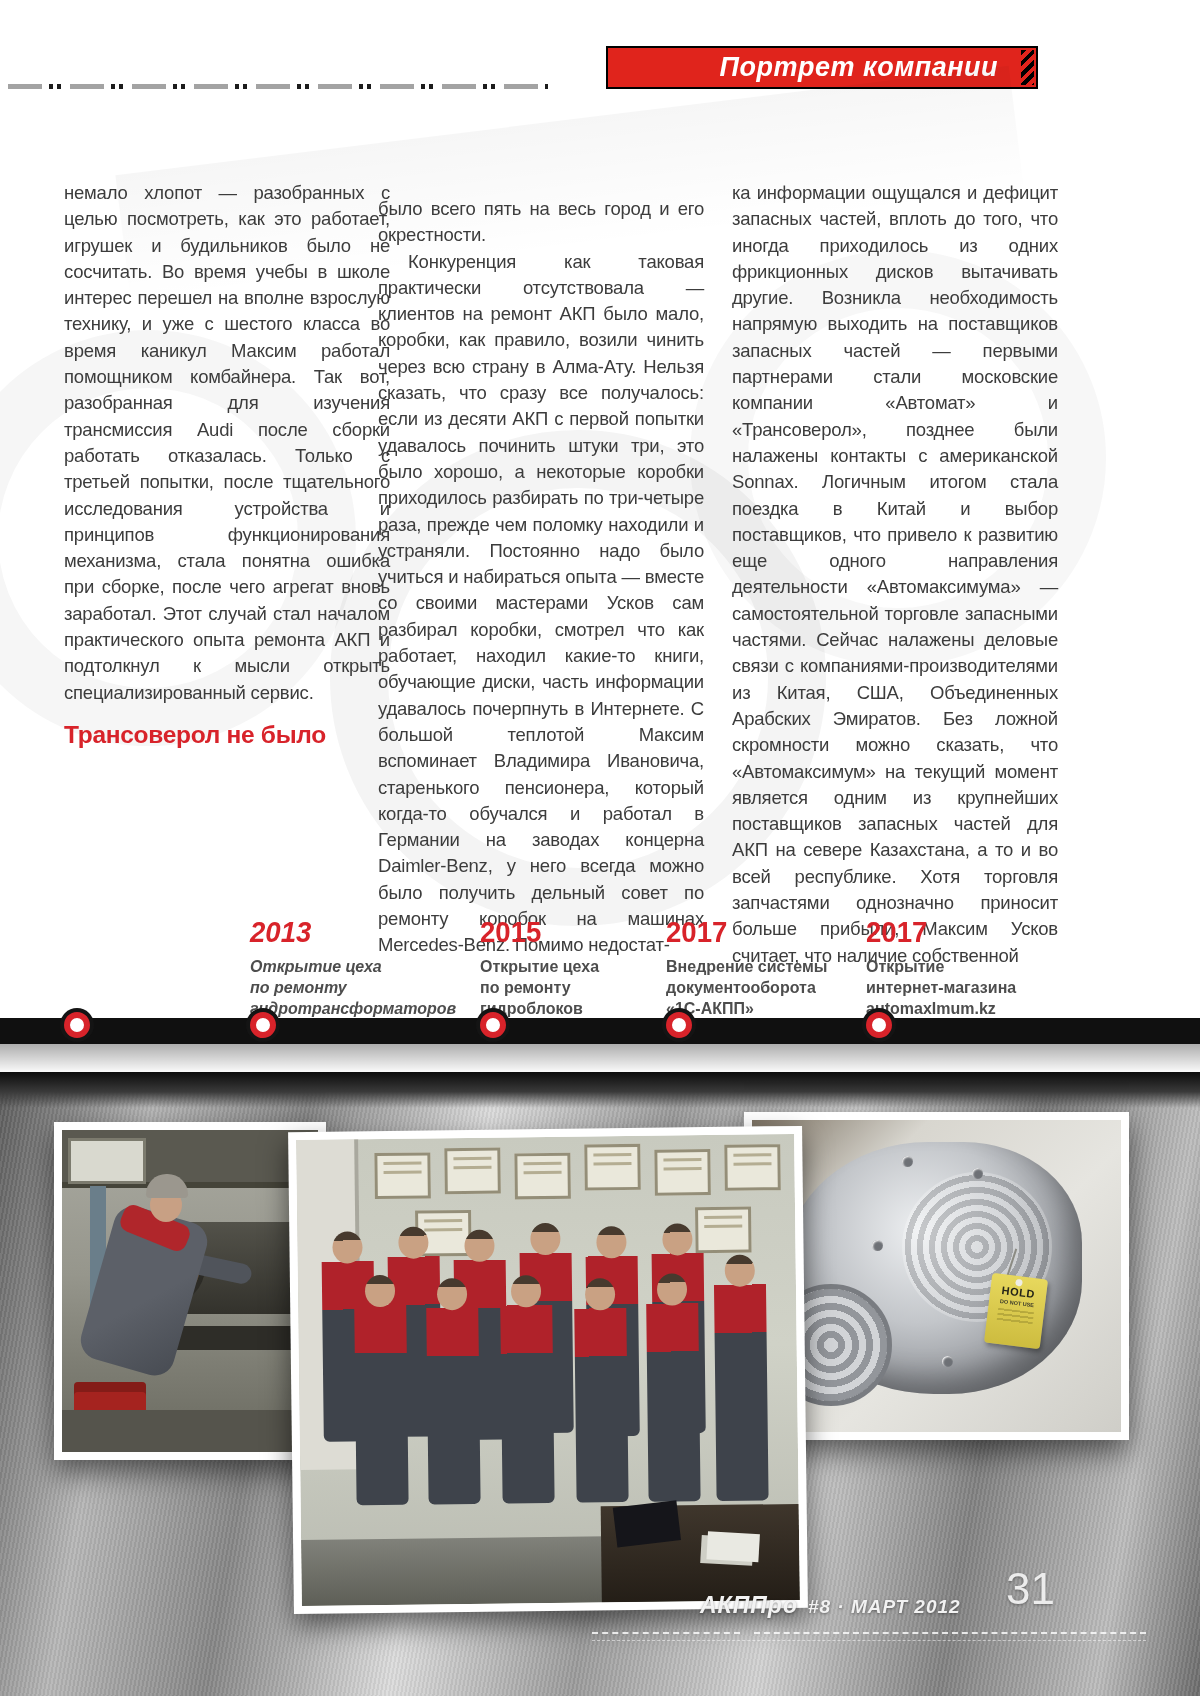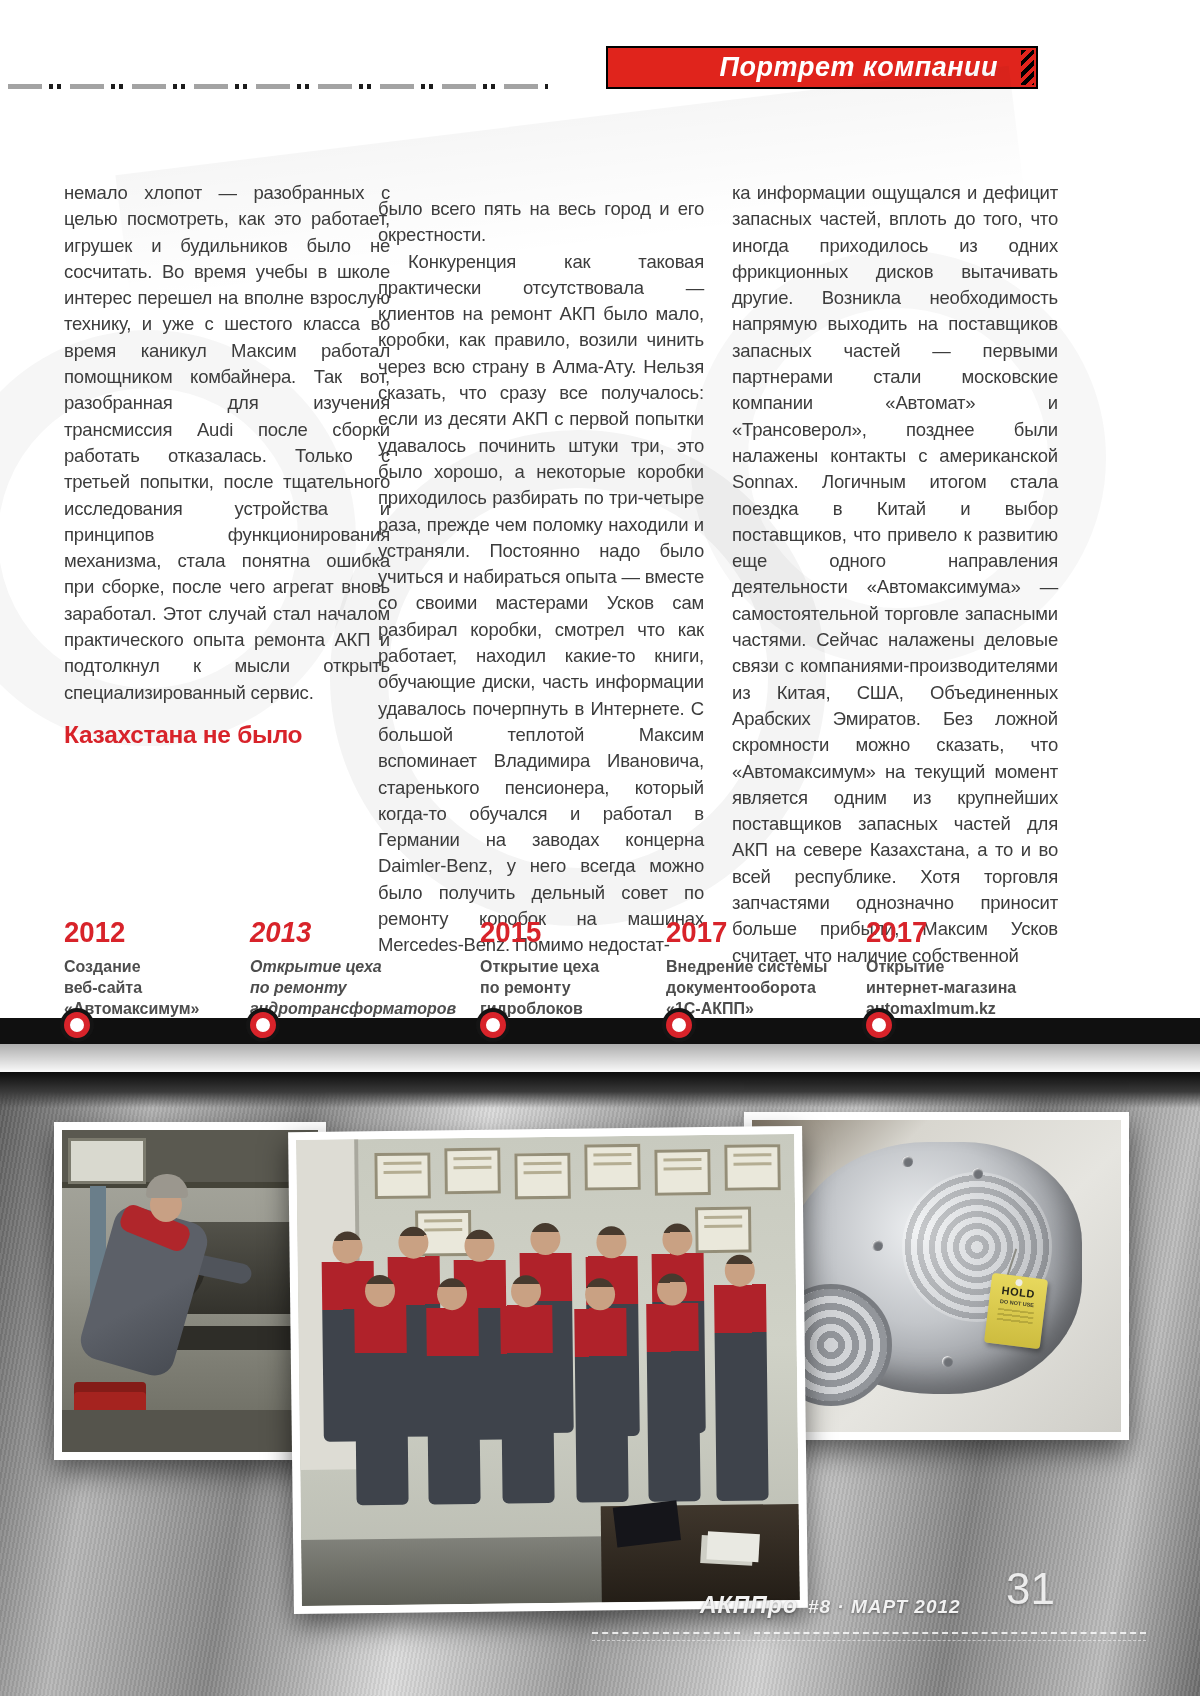--- a/index.html
+++ b/index.html
@@ -155,38 +155,32 @@
 
   <div class="wm">
     <i class="w1"></i>
       <i class="w2"></i>
       <i class="w3"></i>
       <i class="w4"></i>
   </div>
 
   <div class="col col-1">
     <p>немало хлопот — разобранных с целью посмотреть, как это работает, игрушек и будильников было не сосчитать. Во время учебы в школе интерес перешел на вполне взрослую технику, и уже с шестого класса во время каникул Максим работал помощником комбайнера. Так вот, разобранная для изучения трансмиссия Audi после сборки работать отказалась. Только с третьей попытки, после тщательного исследования устройства и принципов функционирования механизма, стала понятна ошибка при сборке, после чего агрегат вновь заработал. Этот случай стал началом практического опыта ремонта АКП и подтолкнул к мысли открыть специализированный сервис.</p>
-    <h2 class="subhead">Казахстана не было</h2>
+    <h2 class="subhead">Трансоверол не было</h2>
   </div>
 
   <div class="col col-2">
     <p>было всего пять на весь город и его окрестности.</p>
     <p class="indent">Конкуренция как таковая практически отсутствовала — клиентов на ремонт АКП было мало, коробки, как правило, возили чинить через всю страну в Алма-Ату. Нельзя сказать, что сразу все получалось: если из десяти АКП с первой попытки удавалось починить штуки три, это было хорошо, а некоторые коробки приходилось разбирать по три-четыре раза, прежде чем поломку находили и устраняли. Постоянно надо было учиться и набираться опыта — вместе со своими мастерами Усков сам разбирал коробки, смотрел что как работает, находил какие-то книги, обучающие диски, часть информации удавалось почерпнуть в Интернете. С большой теплотой Максим вспоминает Владимира Ивановича, старенького пенсионера, который когда-то обучался и работал в Германии на заводах концерна Daimler-Benz, у него всегда можно было получить дельный совет по ремонту коробок на машинах Mercedes-Benz. Помимо недостат-</p>
   </div>
 
   <div class="col col-3">
     <p>ка информации ощущался и дефицит запасных частей, вплоть до того, что иногда приходилось из одних фрикционных дисков вытачивать другие. Возникла необходимость напрямую выходить на поставщиков запасных частей — первыми партнерами стали московские компании «Автомат» и «Трансоверол», позднее были налажены контакты с американской Sonnax. Логичным итогом стала поездка в Китай и выбор поставщиков, что привело к развитию еще одного направления деятельности «Автомаксимума» — самостоятельной торговле запасными частями. Сейчас налажены деловые связи с компаниями-производителями из Китая, США, Объединенных Арабских Эмиратов. Без ложной скромности можно сказать, что «Автомаксимум» на текущий момент является одним из крупнейших поставщиков запасных частей для АКП на севере Казахстана, а то и во всей республике. Хотя торговля запчастями однозначно приносит больше прибыли, Максим Усков считает, что наличие собственной</p>
   </div>
 
-  <div class="tl-item tl-i0">
-    <div class="tl-year">2012</div>
-    <div class="tl-text">Создание
-веб-сайта
-«Автомаксимум»</div>
-  </div>
   <div class="tl-item tl-i1">
     <div class="tl-year">2013</div>
     <div class="tl-text">Открытие цеха
 по ремонту
 гидротрансформаторов</div>
   </div>
   <div class="tl-item tl-i2">
     <div class="tl-year">2015</div>
     <div class="tl-text">Открытие цеха
 по ремонту

